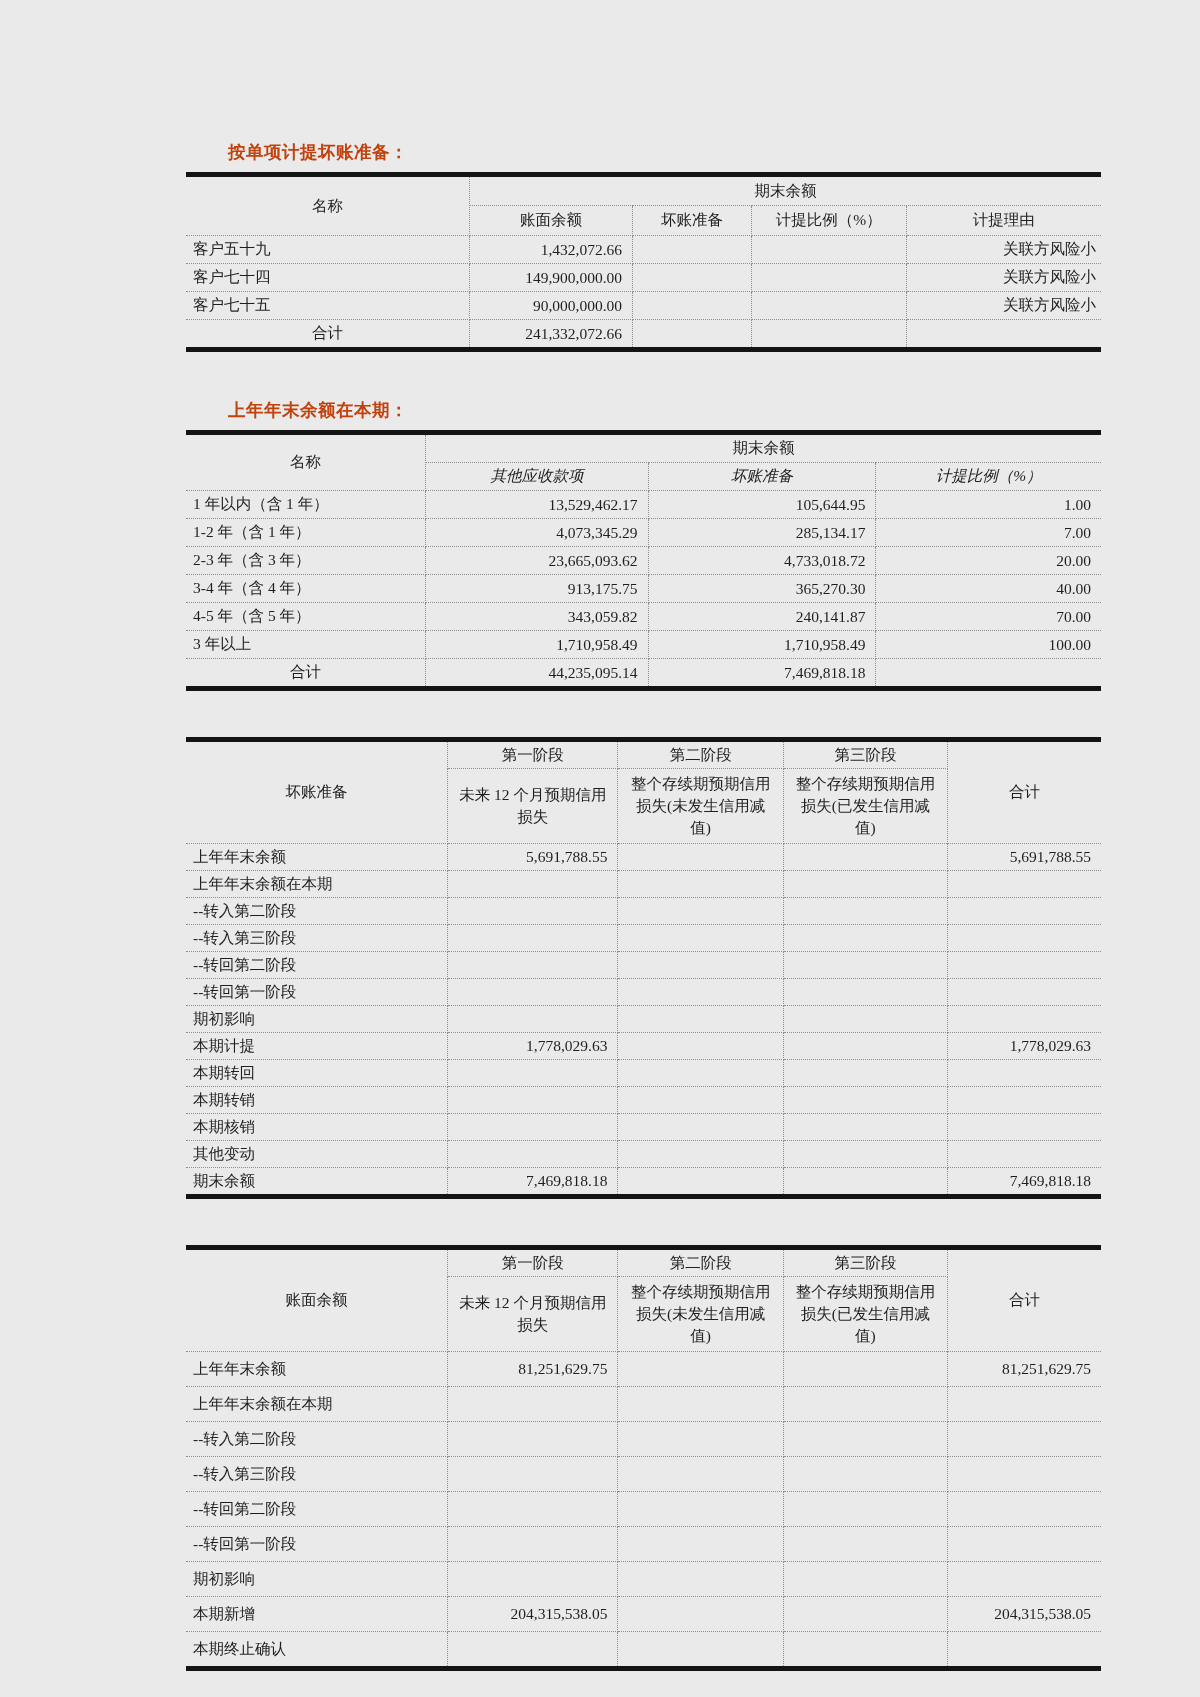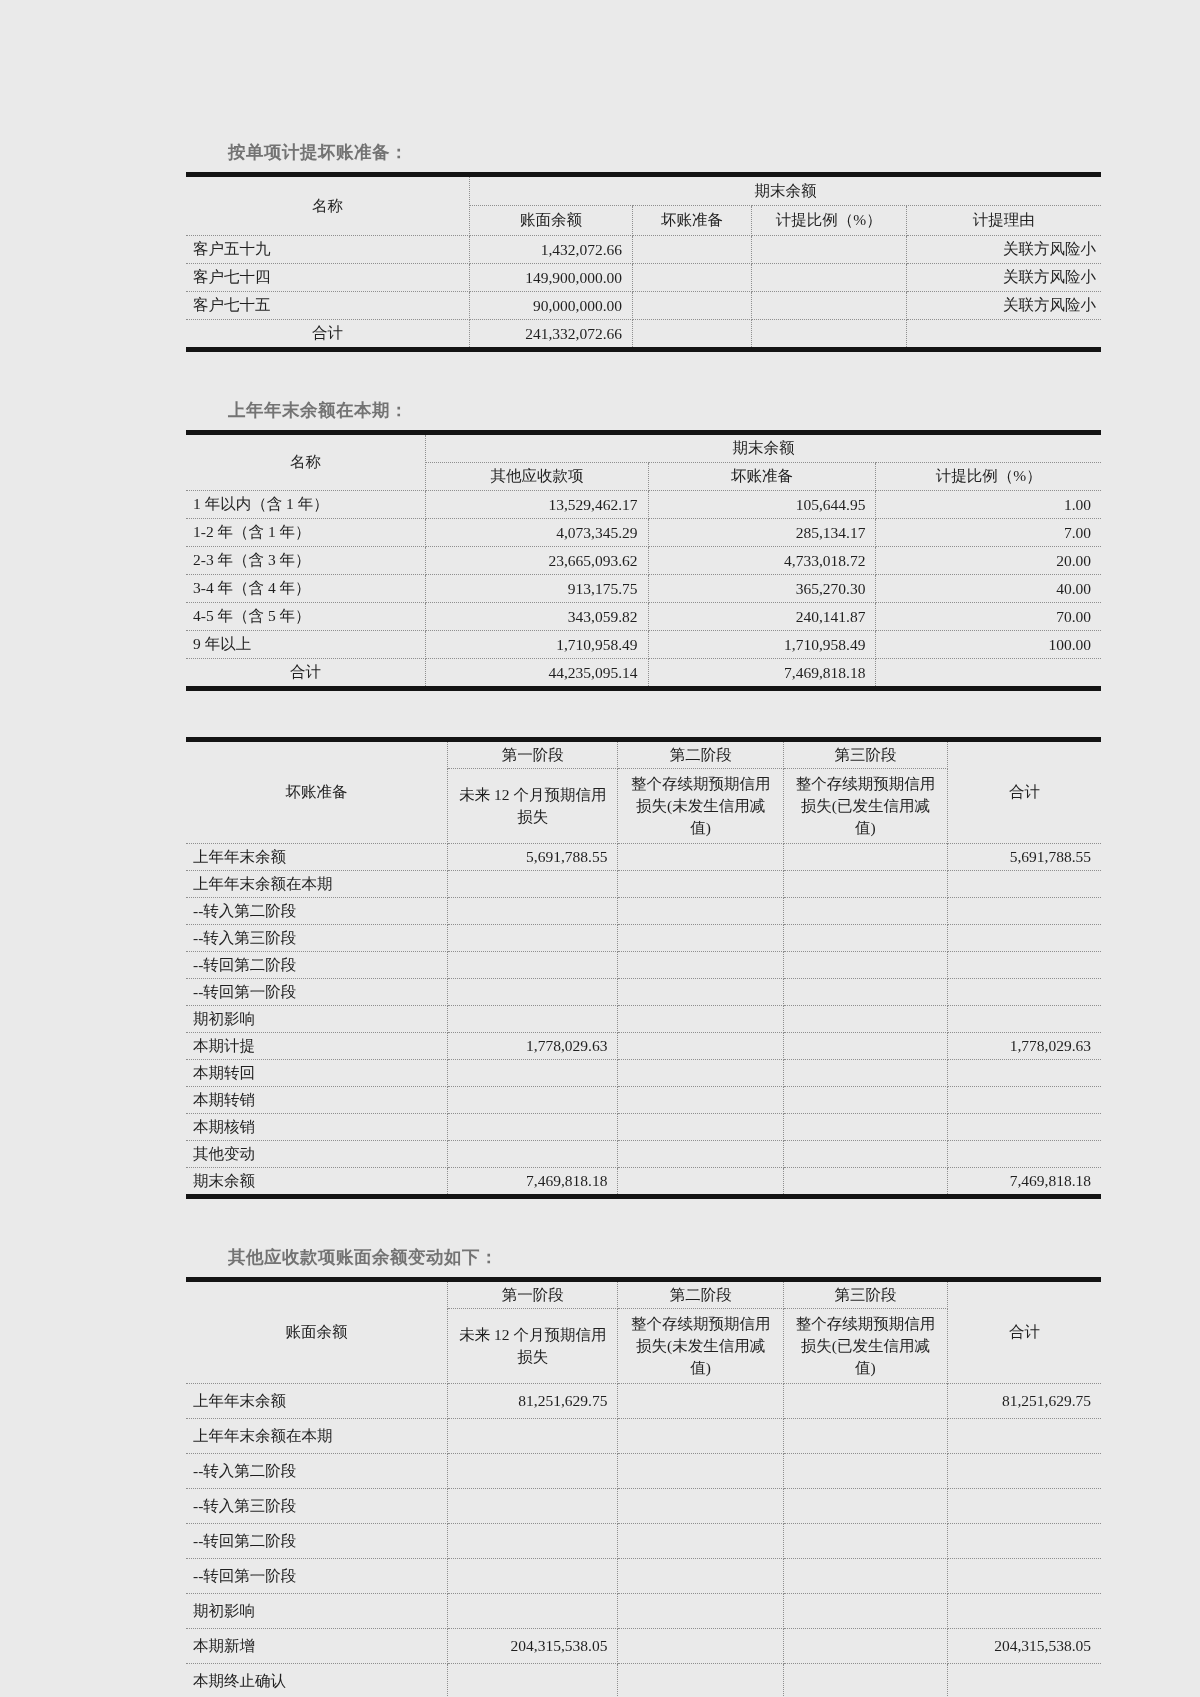--- a/index.html
+++ b/index.html
@@ -27,21 +27,21 @@
     top:140px;
     width:915px;
   }
   .block{margin:0 0 46px 0;}
   .ttl{
     margin:0 0 8px 0;
     font-size:17.5px;
     font-weight:600;
     letter-spacing:0.5px;
     padding-left:42px;
-    color:#737373;
+    color:#c2410c;
   }
   .ttl.indent2{padding-left:56px;}
   table{
     width:100%;
     border-collapse:collapse;
     table-layout:fixed;
     border-top:5px solid var(--heavy);
     border-bottom:5px solid var(--heavy);
   }
   th,td{
@@ -59,21 +59,21 @@
   td.num{text-align:right;padding-right:10px;white-space:nowrap;}
   td.reason{text-align:right;padding-left:10px;white-space:nowrap;}
   td.totlbl{text-align:center;}
   
   .t0 col.c0{width:31%;}  .t0 col.c1{width:17.8%;} .t0 col.c2{width:13%;}
   .t0 col.c3{width:16.9%;}.t0 col.c4{width:21.3%;}
   .t0 .grph{height:26px;} .t0 .subh{height:27px;} .t0 td{height:25px;}
   
   .t1 col.c0{width:26.2%;} .t1 col.c1{width:24.3%;}
   .t1 col.c2{width:24.9%;} .t1 col.c3{width:24.6%;}
-  .t1 .grph{height:25px;} .t1 .subh{height:25px;} .t1 td{height:25px;}
+  .t1 .grph{height:25px;} .t1 .subh{height:25px;font-style:italic;} .t1 td{height:25px;}
   
   .staged col.c0{width:28.6%;} .staged col.c1{width:18.6%;}
   .staged col.c2{width:18.1%;} .staged col.c3{width:17.9%;}
   .staged col.c4{width:16.8%;}
   .staged .stgh{height:24px;}
   .staged .subwrap{line-height:1.42;padding:4px 8px;text-align:center;}
   .t2 td{height:24px;}
   .t3 td{height:32px;}
 </style>
 </head>
@@ -182,21 +182,21 @@
               <td class="num">365,270.30</td>
               <td class="num">40.00</td>
             </tr>
             <tr>
               <td class="lbl">4-5 年（含 5 年）</td>
               <td class="num">343,059.82</td>
               <td class="num">240,141.87</td>
               <td class="num">70.00</td>
             </tr>
             <tr>
-              <td class="lbl">9 年以上</td>
+              <td class="lbl">3 年以上</td>
               <td class="num">1,710,958.49</td>
               <td class="num">1,710,958.49</td>
               <td class="num">100.00</td>
             </tr>
             <tr>
               <td class="totlbl">合计</td>
               <td class="num">44,235,095.14</td>
               <td class="num">7,469,818.18</td>
               <td class="num"></td>
             </tr>
@@ -317,21 +317,20 @@
               <td class="num">7,469,818.18</td>
               <td class="num"></td>
               <td class="num"></td>
               <td class="num">7,469,818.18</td>
             </tr>
           </tbody>
         </table>
     </section>
 
     <section class="block">
-      <h2 class="ttl">其他应收款项账面余额变动如下：</h2>
       <table class="t3 staged">
           <colgroup>
             <col class="c0">
             <col class="c1">
             <col class="c2">
             <col class="c3">
             <col class="c4">
           </colgroup>
           <thead>
             <tr>

